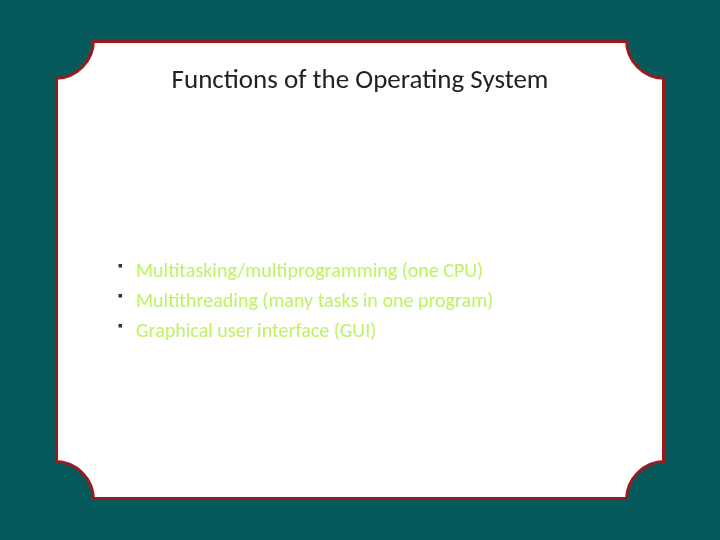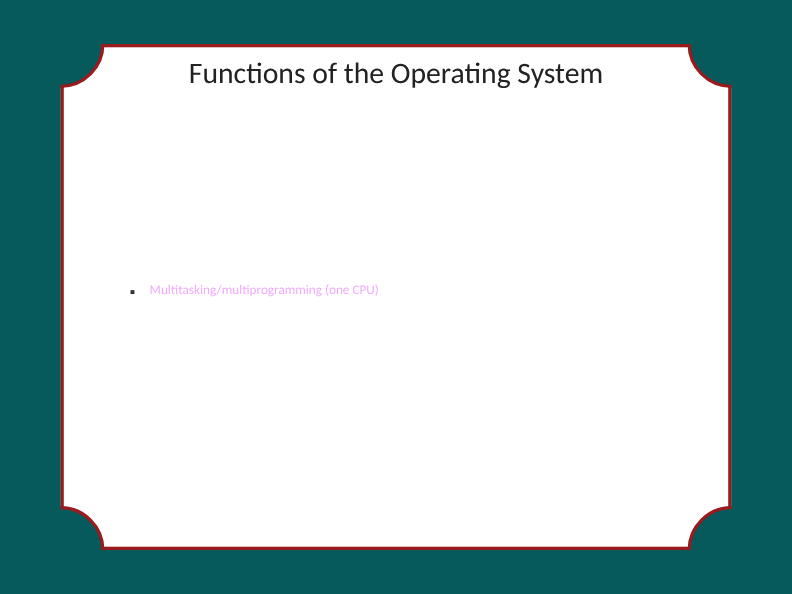--- a/index.html
+++ b/index.html
@@ -38,35 +38,35 @@
     background: #065a5b;
   }
   .mask.top    { left: 0; top: 0;    width: 720px; height: 40px; }
   .mask.bottom { left: 0; bottom: 0; width: 720px; height: 40px; }
   .mask.left   { left: 0; top: 0;    width: 55px;  height: 540px; }
   .mask.right  { right:0; top: 0;    width: 55px;  height: 540px; }
 
   .title {
     position: absolute;
     left: 0; right: 0;
-    top: 50px;
+    top: 62px;
     text-align: center;
     font-size: 27px;
     color: #222222;
     font-weight: 400;
   }
   .bullets {
     position: absolute;
     left: 118px;
     top: 255px;
     list-style: none;
   }
   .bullets li {
-    font-size: 12px;
-    color: #f0abfc;
+    font-size: 20px;
+    color: #bef264;
     line-height: 1.5;
     position: relative;
     padding-left: 18px;
   }
   .bullets li::before {
     content: "▪";
     position: absolute;
     left: 0;
     top: 0;
     color: #333333;
@@ -85,13 +85,15 @@
 
 <div class="mask top"></div>
 <div class="mask bottom"></div>
 <div class="mask left"></div>
 <div class="mask right"></div>
 
 <h1 class="title">Functions of the Operating System</h1>
 
 <ul class="bullets">
   <li>Multitasking/multiprogramming (one CPU)</li>
+  <li>Multithreading (many tasks in one program)</li>
+  <li>Graphical user interface (GUI)</li>
 </ul>
 
 </body></html>

